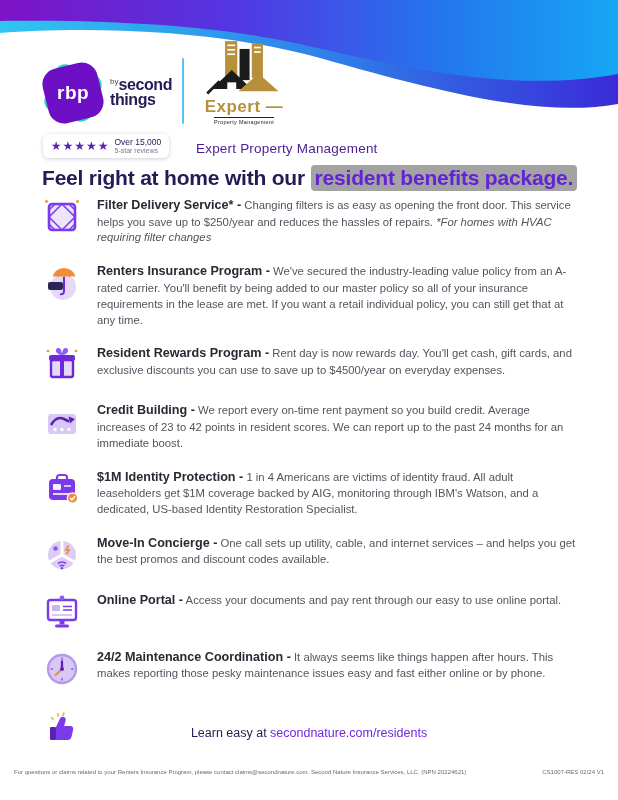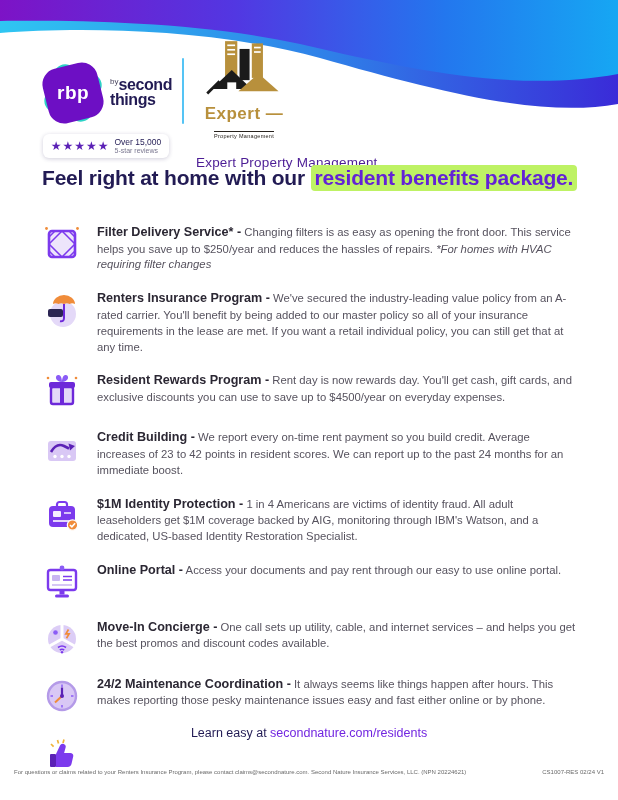--- a/index.html
+++ b/index.html
@@ -21,30 +21,30 @@
   .sn-name{margin-left:4px;line-height:.92;text-align:left;}
   .sn-by{font-size:8px;color:#4a4660;vertical-align:top;}
   .sn-word{font-weight:bold;color:#221b54;font-size:16px;letter-spacing:-.4px;display:block;}
   .reviews-chip{margin-top:8px;background:#fff;border-radius:6px;box-shadow:0 1px 4px rgba(40,30,90,.22);padding:4px 8px;display:flex;align-items:center;gap:5px;}
   .stars{color:#5b21b6;font-size:12px;letter-spacing:1px;line-height:1;}
   .reviews-text{line-height:1.05;}
   .reviews-line1{font-size:8.5px;font-weight:normal;color:#221b54;display:block;}
   .reviews-line2{font-size:7px;color:#7a7790;display:block;}
   .brand-divider{width:2px;height:66px;background:#55c4f5;margin:18px 12px 0 12px;border-radius:2px;}
   .expert-block{display:flex;flex-direction:column;align-items:flex-start;}
-  .expert-logo{display:flex;flex-direction:column;align-items:center;width:96px;gap:7px;}
+  .expert-logo{display:flex;flex-direction:column;align-items:center;width:96px;}
   .expert-title{font-weight:bold;color:#b8903c;font-size:17px;letter-spacing:.5px;line-height:1;}
   .expert-title .dash{color:#b8903c;font-weight:bold;}
   .expert-sub{font-size:5.5px;color:#27221d;border-top:1.5px solid #27221d;padding-top:1px;margin-top:2px;letter-spacing:.3px;}
   .expert-caption{margin-top:16px;font-size:13.5px;color:#4c1d95;letter-spacing:.2px;}
   
   .headline{position:absolute;top:166px;left:42px;width:545px;font-size:21px;font-weight:bold;letter-spacing:-.2px;color:#221b54;margin:0;white-space:nowrap;}
-  .headline .hl{color:#6322d6;background:#bef264;border-radius:4px;padding:1px 4px 2px 4px;}
-  
-  .benefits{position:absolute;top:224px;left:42px;width:536px;}
+  .headline .hl{color:#6322d6;background:#a3a3a3;border-radius:4px;padding:1px 4px 2px 4px;}
+  
+  .benefits{position:absolute;top:197px;left:42px;width:536px;}
   .benefit{display:flex;align-items:flex-start;margin-bottom:17px;}
   .icon{flex:0 0 40px;width:40px;height:40px;margin-right:15px;}
   .icon svg{width:40px;height:40px;display:block;}
   .btext{margin:0;font-size:11.3px;line-height:1.4;color:#56525e;}
   .btext b{font-size:12.6px;color:#2b2733;}
   .btext i{color:#56525e;}
   
   .learn-more{position:absolute;left:0;right:0;top:726px;text-align:center;font-size:12.5px;color:#221b54;}
   .learn-more .lm-link{font-weight:normal;color:#7226e0;text-decoration:none;}
   
@@ -206,56 +206,56 @@
       </span>
       <p class="btext">
         <b>$1M Identity Protection -</b>
         <span>1 in 4 Americans are victims of identity fraud. All adult leaseholders get $1M coverage backed by AIG, monitoring through IBM's Watson, and a dedicated, US-based Identity Restoration Specialist.</span>
       </p>
     </div>
 
     <div class="benefit">
       <span class="icon">
         <svg viewBox="0 0 40 40">
+            <circle cx="20" cy="20" r="14" fill="#dccdf6"></circle>
+            <path d="M20 20 L20 6 M20 20 L32.5 27 M20 20 L7.5 27" stroke="#fff" stroke-width="3"></path>
+            <circle cx="13.5" cy="13.5" r="2.3" fill="#8b5cf6"></circle>
+            <path d="M26.5 10.5 l-2.6 4.4 h3.2 l-2.6 4.4" stroke="#f08c3a" stroke-width="1.7" fill="none"></path>
+            <path d="M16 28.5 q4 -3 8 0 M17.8 31 q2.2 -1.6 4.4 0" stroke="#7c3aed" stroke-width="1.6" fill="none"></path>
+            <circle cx="20" cy="33.2" r="1.2" fill="#7c3aed"></circle>
+          </svg>
+      </span>
+      <p class="btext">
+        <b>Move-In Concierge -</b>
+        <span>One call sets up utility, cable, and internet services – and helps you get the best promos and discount codes available.</span>
+      </p>
+    </div>
+
+    <div class="benefit">
+      <span class="icon">
+        <svg viewBox="0 0 40 40">
             <rect x="6" y="8" width="28" height="20" rx="2.5" fill="#fff" stroke="#7c3aed" stroke-width="2.4"></rect>
             <circle cx="20" cy="6" r="2.4" fill="#8b5cf6"></circle>
             <rect x="10" y="13" width="8" height="6" rx="1" fill="#c9b5f2"></rect>
             <line x1="21" y1="14.5" x2="30" y2="14.5" stroke="#7c3aed" stroke-width="1.5"></line>
             <line x1="21" y1="18" x2="30" y2="18" stroke="#7c3aed" stroke-width="1.5"></line>
             <line x1="10" y1="23" x2="30" y2="23" stroke="#c9b5f2" stroke-width="1.5"></line>
             <rect x="17.5" y="28" width="5" height="4.5" fill="#7c3aed"></rect>
             <rect x="13" y="32.5" width="14" height="3" rx="1.5" fill="#7c3aed"></rect>
           </svg>
       </span>
       <p class="btext">
         <b>Online Portal -</b>
         <span>Access your documents and pay rent through our easy to use online portal.</span>
       </p>
     </div>
 
     <div class="benefit">
       <span class="icon">
         <svg viewBox="0 0 40 40">
-            <circle cx="20" cy="20" r="14" fill="#dccdf6"></circle>
-            <path d="M20 20 L20 6 M20 20 L32.5 27 M20 20 L7.5 27" stroke="#fff" stroke-width="3"></path>
-            <circle cx="13.5" cy="13.5" r="2.3" fill="#8b5cf6"></circle>
-            <path d="M26.5 10.5 l-2.6 4.4 h3.2 l-2.6 4.4" stroke="#f08c3a" stroke-width="1.7" fill="none"></path>
-            <path d="M16 28.5 q4 -3 8 0 M17.8 31 q2.2 -1.6 4.4 0" stroke="#7c3aed" stroke-width="1.6" fill="none"></path>
-            <circle cx="20" cy="33.2" r="1.2" fill="#7c3aed"></circle>
-          </svg>
-      </span>
-      <p class="btext">
-        <b>Move-In Concierge -</b>
-        <span>One call sets up utility, cable, and internet services – and helps you get the best promos and discount codes available.</span>
-      </p>
-    </div>
-
-    <div class="benefit">
-      <span class="icon">
-        <svg viewBox="0 0 40 40">
             <circle cx="20" cy="20" r="14" fill="#d9c8f5" stroke="#b49ae8" stroke-width="2.4"></circle>
             <line x1="20" y1="8.5" x2="20" y2="11" stroke="#8b5cf6" stroke-width="1.5"></line>
             <line x1="20" y1="29" x2="20" y2="31.5" stroke="#8b5cf6" stroke-width="1.5"></line>
             <line x1="8.5" y1="20" x2="11" y2="20" stroke="#8b5cf6" stroke-width="1.5"></line>
             <line x1="29" y1="20" x2="31.5" y2="20" stroke="#8b5cf6" stroke-width="1.5"></line>
             <line x1="20" y1="20" x2="20" y2="11.5" stroke="#5b21b6" stroke-width="2.2"></line>
             <line x1="20" y1="20" x2="13" y2="26.5" stroke="#f08c3a" stroke-width="2"></line>
             <circle cx="20" cy="20" r="2" fill="#5b21b6"></circle>
           </svg>
       </span>

